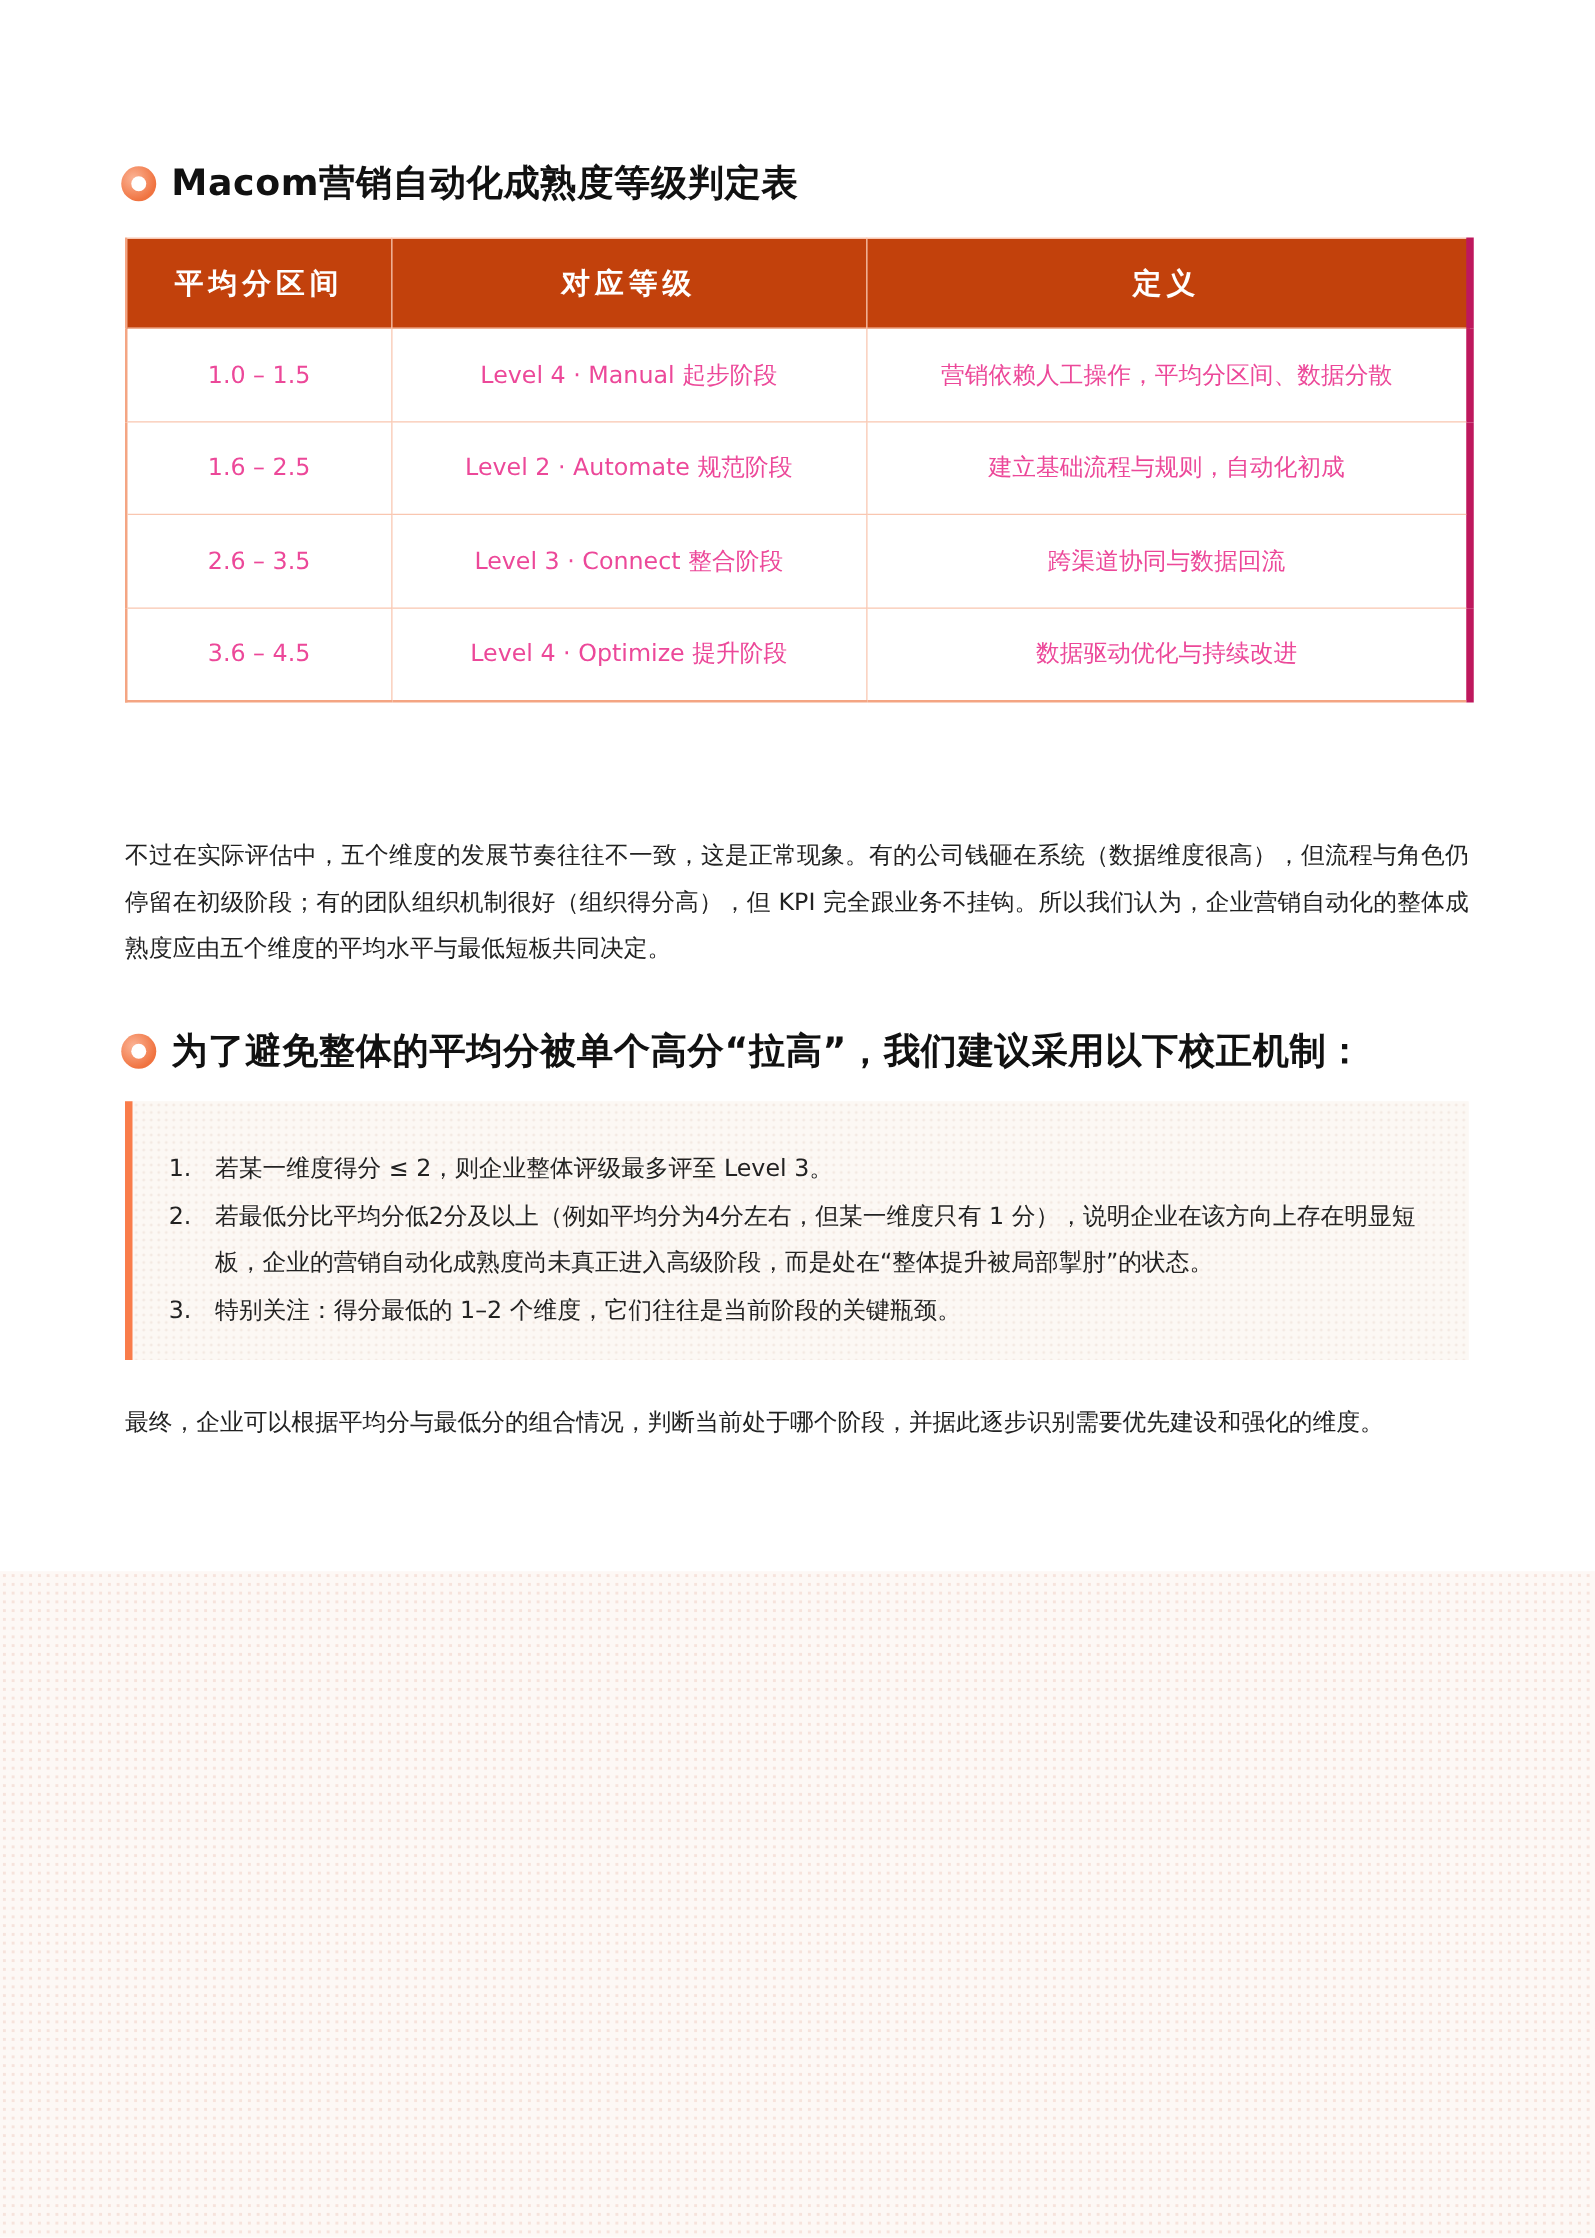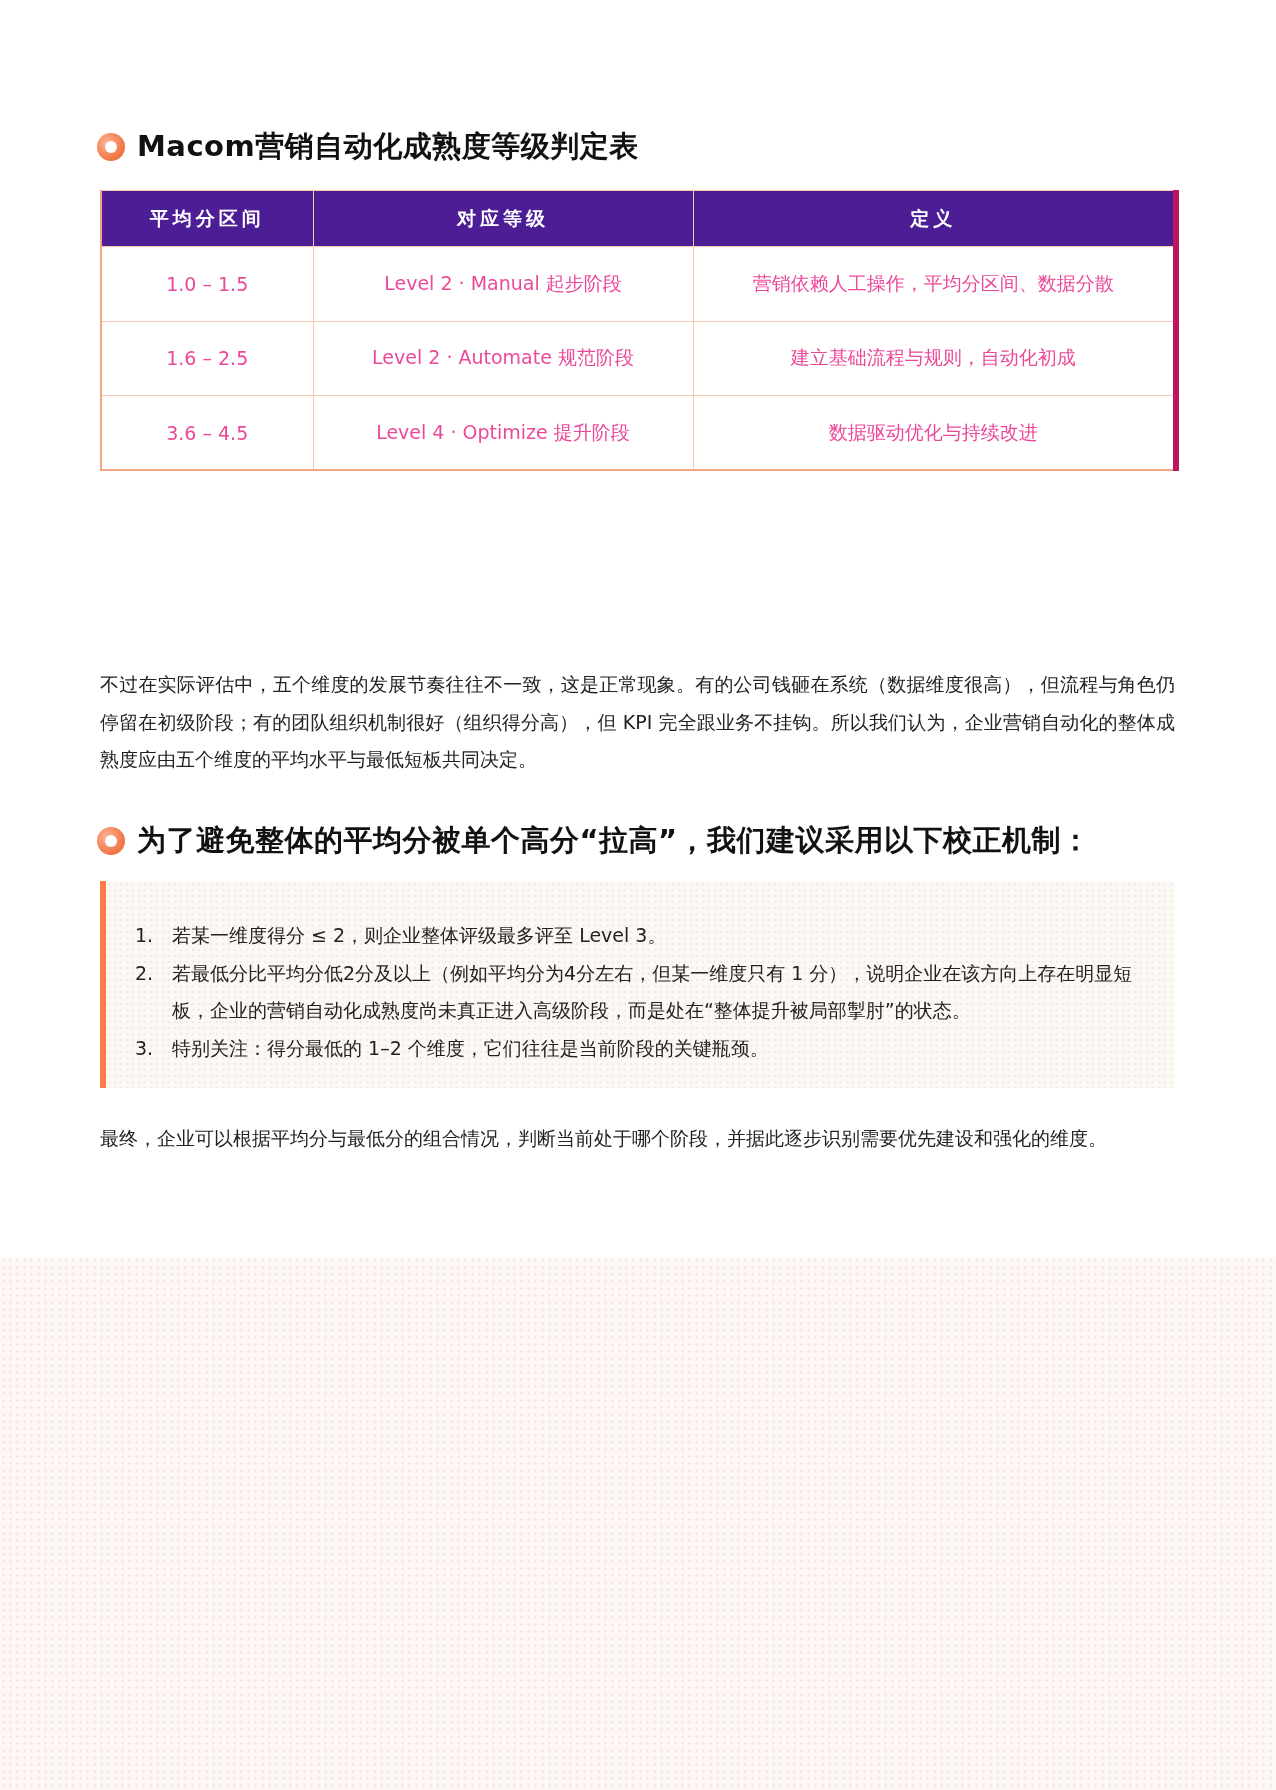--- a/index.html
+++ b/index.html
@@ -32,22 +32,22 @@
     border-radius: 50%; background: #fff;
   }
   .title-1 { top: 127px; justify-content: center; }
   .title-2 { top: 821px; justify-content: space-between; }
 
   table.maturity {
     position: absolute; left: 0; top: 190px; width: 1075px;
     border-collapse: collapse; table-layout: fixed;
   }
   table.maturity th {
-    background: #4c1d95; color: #fff; font-weight: bold; font-size: 19px;
-    height: 56px; letter-spacing: 4px; border: 1.5px solid #f9c6b0;
+    background: #c2410c; color: #fff; font-weight: bold; font-size: 23px;
+    height: 72px; letter-spacing: 4px; border: 1.5px solid #f9c6b0;
   }
   table.maturity td {
     height: 74.5px; text-align: center; font-size: 19px; color: #ec4899;
     border: 1.5px solid #f9c6b0;
   }
   table.maturity tr:last-child td { border-bottom: 2px solid #f4a583; }
   table.maturity td:first-child, table.maturity th:first-child { border-left: 2px solid #f4a583; }
   table.maturity td:last-child, table.maturity th:last-child { border-right: 6px solid #be185d; }
   .col1 { width: 212px; } .col2 { width: 380px; } .col3 { width: 483px; }
   td.range { font-size: 20px; color: #111; }
@@ -92,27 +92,32 @@
     <thead>
       <tr>
         <th>平均分区间</th>
         <th>对应等级</th>
         <th>定义</th>
       </tr>
     </thead>
     <tbody>
       <tr>
         <td class="range">1.0 – 1.5</td>
-        <td>Level 2 · Manual 起步阶段</td>
+        <td>Level 4 · Manual 起步阶段</td>
         <td>营销依赖人工操作，平均分区间、数据分散</td>
       </tr>
       <tr>
         <td class="range">1.6 – 2.5</td>
         <td>Level 2 · Automate 规范阶段</td>
         <td>建立基础流程与规则，自动化初成</td>
+      </tr>
+      <tr>
+        <td class="range">2.6 – 3.5</td>
+        <td>Level 3 · Connect 整合阶段</td>
+        <td>跨渠道协同与数据回流</td>
       </tr>
       <tr>
         <td class="range">3.6 – 4.5</td>
         <td>Level 4 · Optimize 提升阶段</td>
         <td>数据驱动优化与持续改进</td>
       </tr>
     </tbody>
   </table>
 
   <p class="para para-1">不过在实际评估中，五个维度的发展节奏往往不一致，这是正常现象。有的公司钱砸在系统（数据维度很高），但流程与角色仍停留在初级阶段；有的团队组织机制很好（组织得分高），但 KPI 完全跟业务不挂钩。所以我们认为，企业营销自动化的整体成熟度应由五个维度的平均水平与最低短板共同决定。</p>

